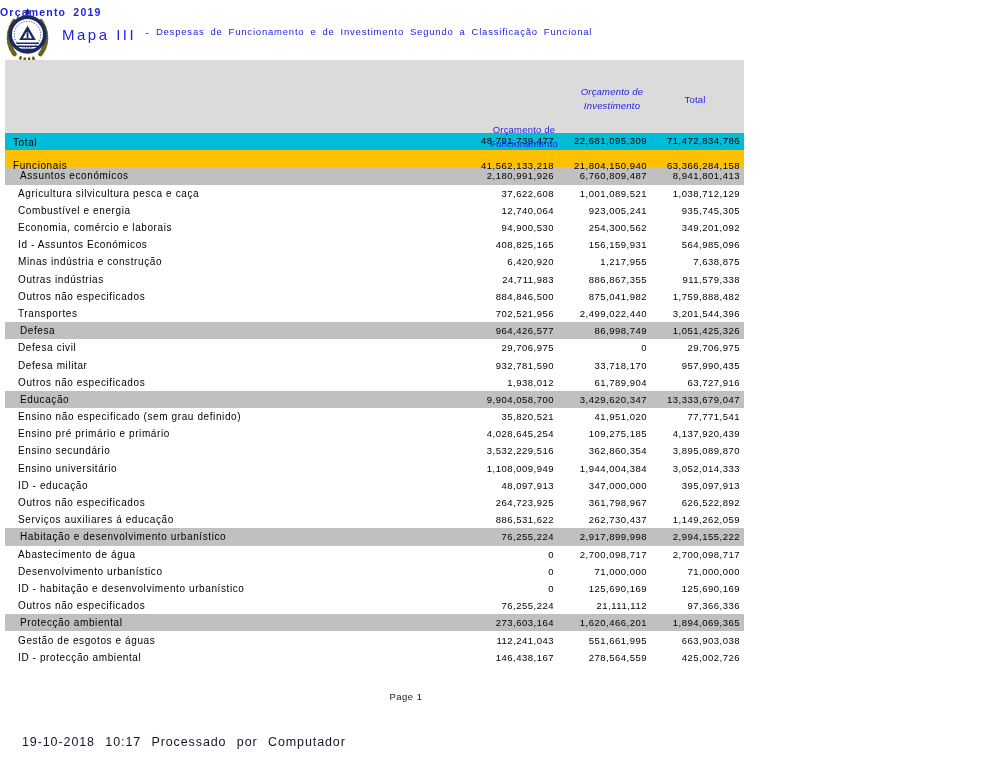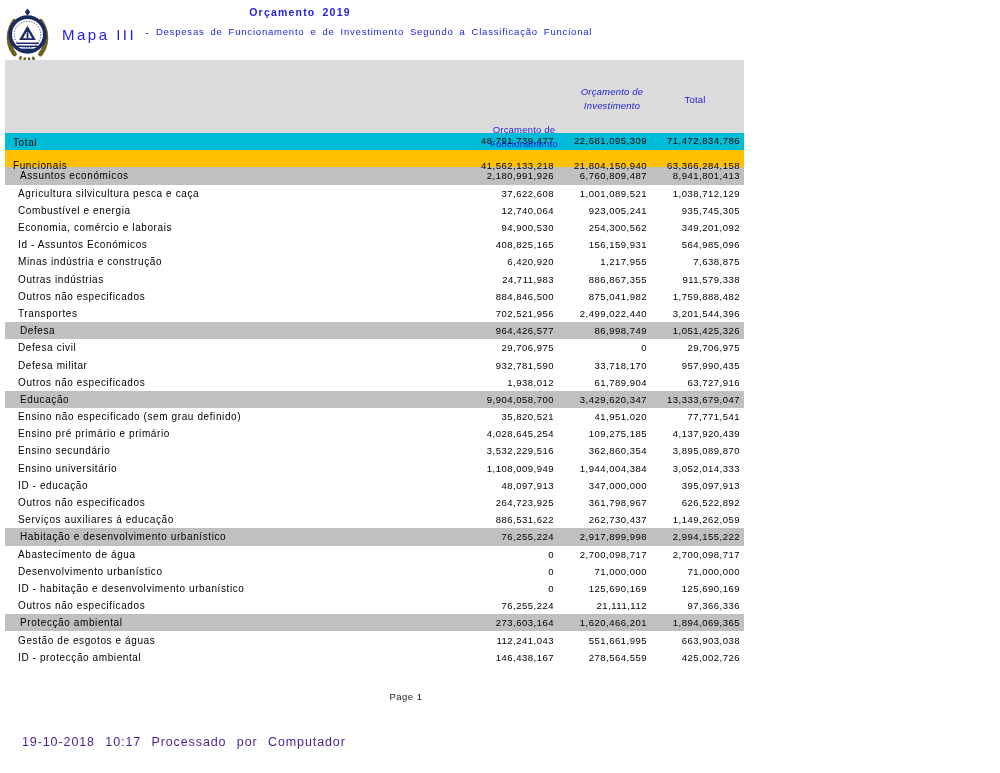--- a/index.html
+++ b/index.html
@@ -14,21 +14,21 @@
     --emblem-olive:#6b611f;
   }
   html,body{margin:0;padding:0;}
   body{
     width:1000px;height:773px;background:var(--page-bg);
     font-family:"Liberation Sans", sans-serif;color:var(--text-black);
     position:relative;overflow:hidden;
   }
   .logo{position:absolute;left:4px;top:7px;width:47px;height:55px;}
   .doc-title{
-    position:absolute;top:6px;left:0;width:600px;text-align:center;
+    position:absolute;top:6px;left:0;width:600px;text-align:left;
     color:var(--title-blue);font-size:10.5px;font-weight:bold;letter-spacing:1.2px;word-spacing:3px;
   }
   .map-line{position:absolute;left:62px;top:26px;display:flex;white-space:nowrap;}
   .map-label{color:var(--title-blue);font-size:15px;letter-spacing:2.5px;}
   .map-dash{color:var(--title-blue);font-size:11px;margin:0 7px 0 9px;}
   .map-subtitle{color:var(--title-blue);font-size:9.5px;letter-spacing:0.8px;word-spacing:2.5px;}
   .table{position:absolute;left:5px;top:60px;width:739px;}
   .thead{position:relative;height:73px;background:var(--header-block);}
   .colh{
     position:absolute;color:var(--title-blue);font-size:9.5px;line-height:1.45;
@@ -56,21 +56,21 @@
   .row.total .num{align-self:start;padding-top:2px;}
   .row.funcionais{background:var(--funcionais-row);}
   .row.funcionais .label,.row.funcionais .num{align-self:start;padding-top:10px;}
   .row.section{background:var(--section-row);}
   .page-num{
     position:absolute;top:691px;left:0;width:812px;text-align:center;
     font-size:9.5px;letter-spacing:0.5px;color:#222;
   }
   .processed{
     position:absolute;left:22px;top:735px;font-size:12.5px;
-    letter-spacing:0.9px;word-spacing:6px;color:#4c1d95;
+    letter-spacing:0.9px;word-spacing:6px;color:#0f172a;
   }
 </style>
 </head>
 <body>
 
 <div>
 
   <svg class="logo" viewBox="0 0 46 54" xmlns="http://www.w3.org/2000/svg">
     <path d="M10,14 C3,24 3,38 11,47" fill="none" stroke="var(--emblem-olive)" stroke-width="4.5" stroke-dasharray="3.2 2" stroke-linecap="round"></path>
     <path d="M36,14 C43,24 43,38 35,47" fill="none" stroke="var(--emblem-olive)" stroke-width="4.5" stroke-dasharray="3.2 2" stroke-linecap="round"></path>

